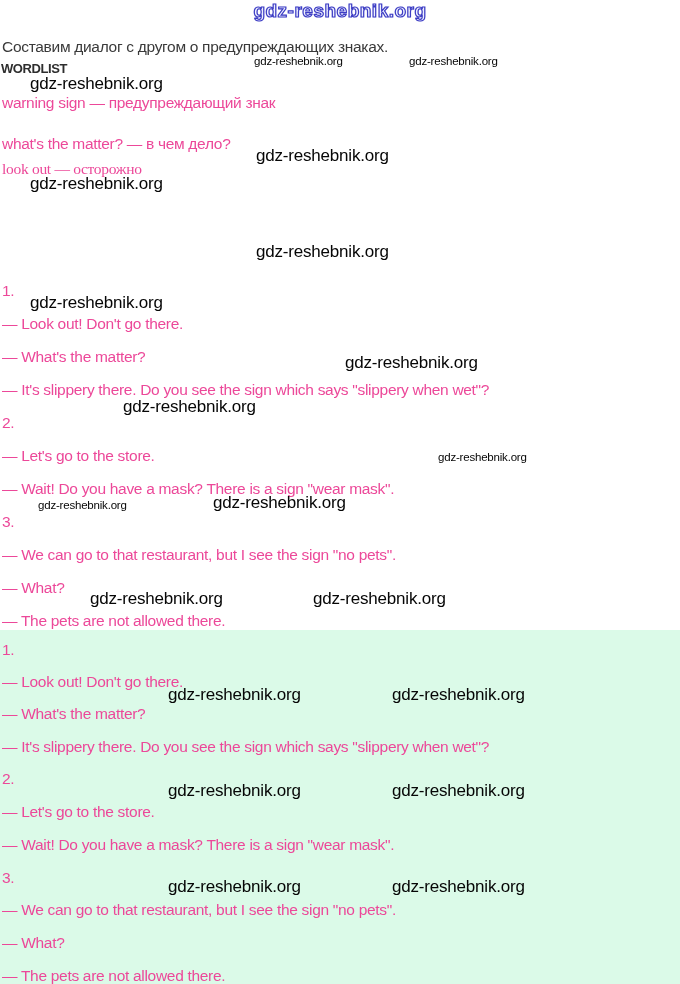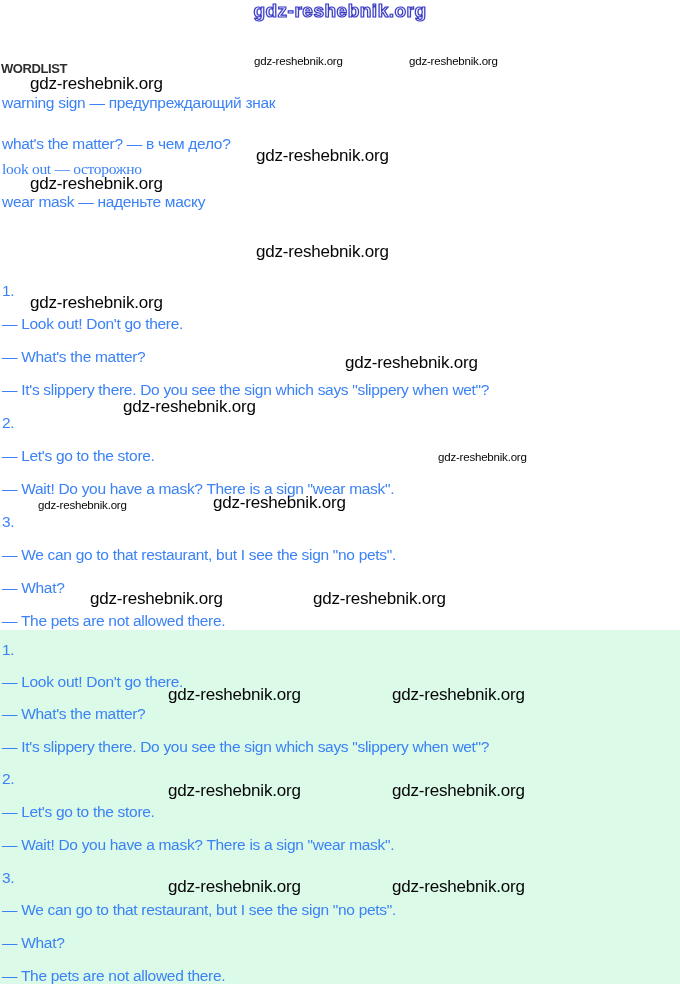--- a/index.html
+++ b/index.html
@@ -19,21 +19,21 @@
     position: absolute;
     left: 0; top: 630px;
     width: 680px; height: 354px;
     background: #dbfae8;
   }
   .line {
     position: absolute;
     left: 2px;
     font-size: 15.5px;
     line-height: 19px;
-    color: #3b82f6;
+    color: #ec4899;
     letter-spacing: -0.3px;
     white-space: nowrap;
   }
   .task-line { color: #3a3a3a; }
   .wordlist-title {
     position: absolute;
     left: 1px;
     font-size: 13px;
     font-weight: bold;
     letter-spacing: -0.4px;
@@ -64,26 +64,26 @@
 </style>
 </head>
 <body>
 
 <div class="page">
 
   <div class="answer-block"></div>
 
   <div class="wm-top">gdz-reshebnik.org</div>
 
+  <div class="line task-line" style="top:37px;">Составим диалог с другом о предупреждающих знаках.</div>
 
   <div class="wordlist-title" style="top:61px;">WORDLIST</div>
   <div class="line" style="top:93px;">warning sign — предупреждающий знак</div>
   <div class="line" style="top:134px;">what's the matter? — в чем дело?</div>
   <div class="line" style="top:159px;font-family:Liberation Serif, serif;">look out — осторожно</div>
-  <div class="line" style="top:192px;">wear mask — наденьте маску</div>
 
   <div class="line" style="top:281px;">1.</div>
   <div class="line" style="top:314px;">— Look out! Don't go there.</div>
   <div class="line" style="top:347px;">— What's the matter?</div>
   <div class="line" style="top:380px;">— It's slippery there. Do you see the sign which says "slippery when wet"?</div>
   <div class="line" style="top:413px;">2.</div>
   <div class="line" style="top:446px;">— Let's go to the store.</div>
   <div class="line" style="top:479px;">— Wait! Do you have a mask? There is a sign "wear mask".</div>
   <div class="line" style="top:512px;">3.</div>
   <div class="line" style="top:545px;">— We can go to that restaurant, but I see the sign "no pets".</div>

